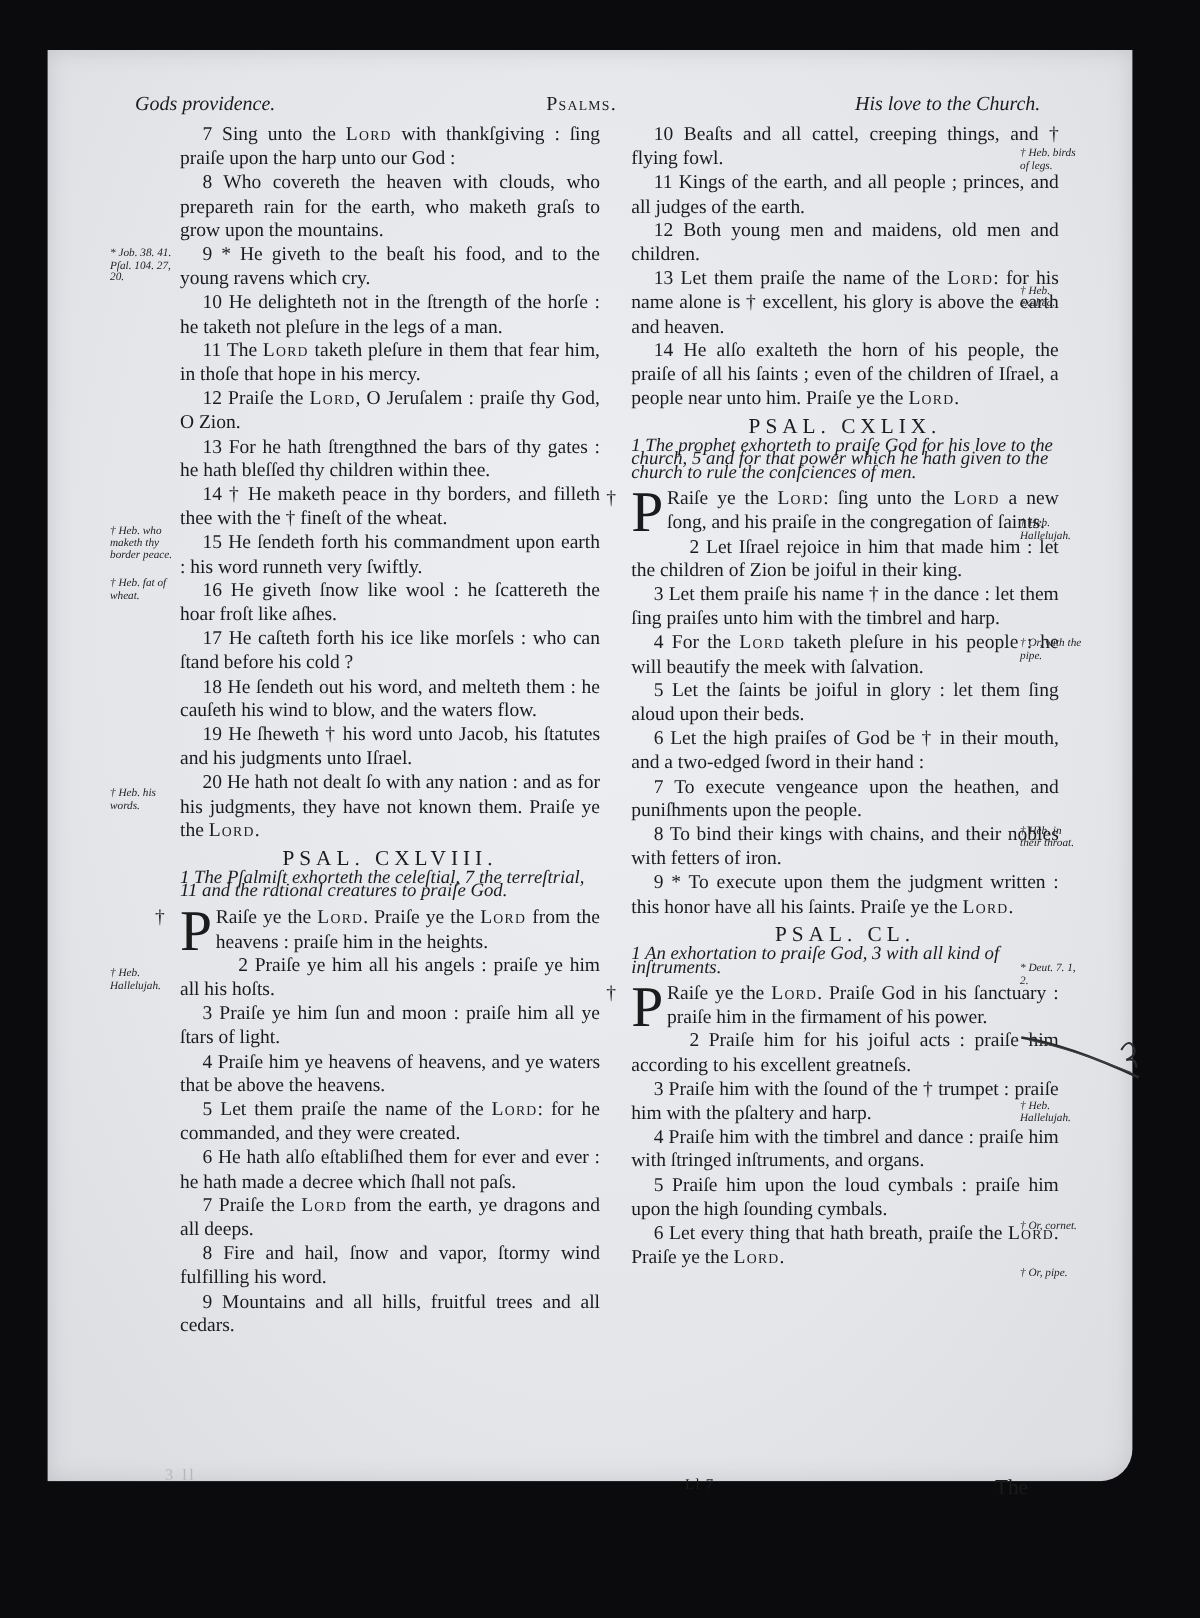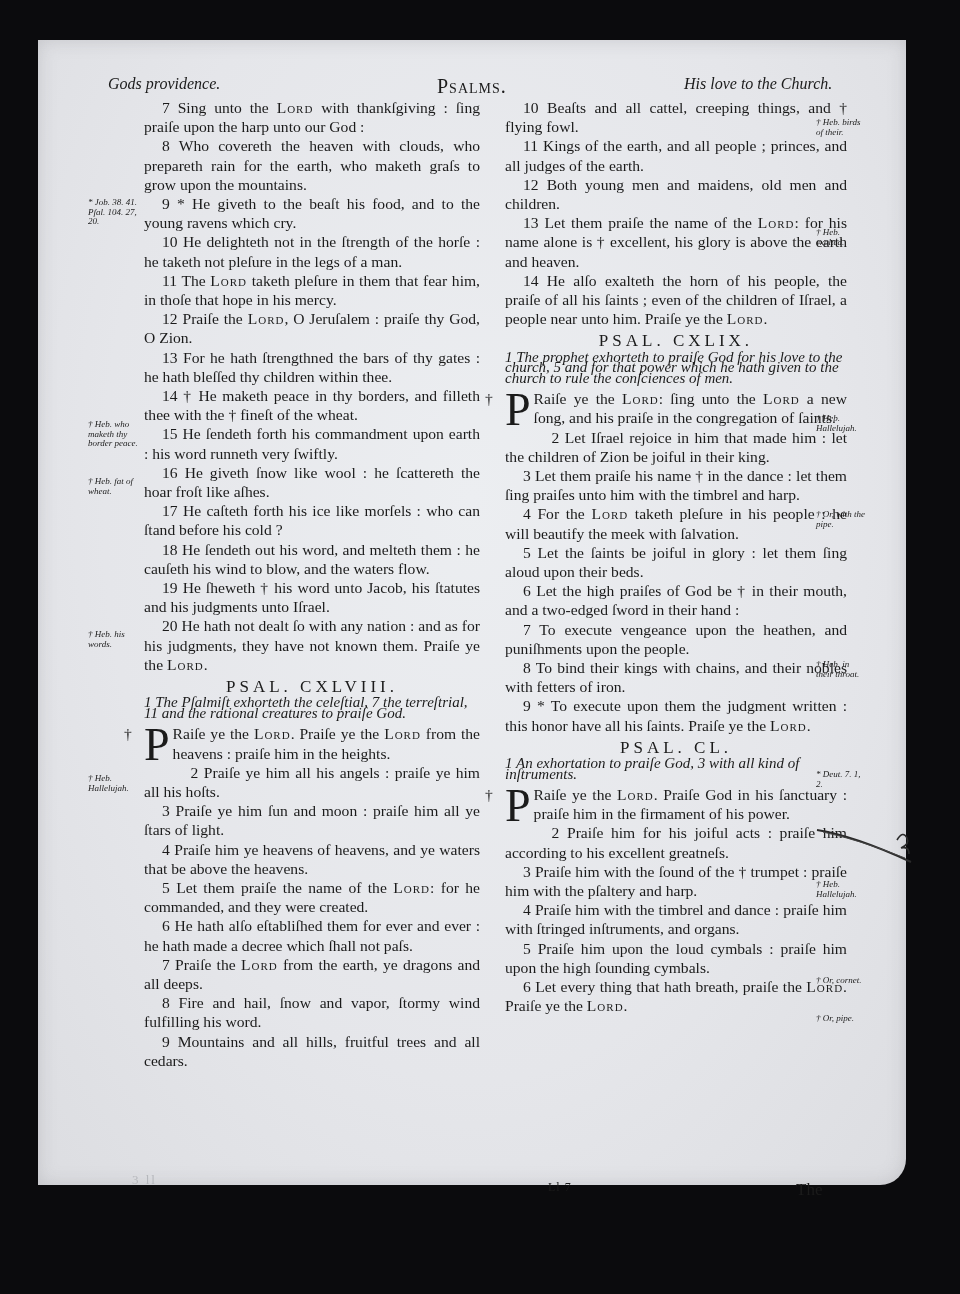--- a/index.html
+++ b/index.html
@@ -9,21 +9,21 @@
   }
   .page {
     position:absolute; left:38px; top:40px; width:868px; height:1145px;
     background:#e7e8ec;
     background-image: radial-gradient(ellipse at 50% 40%, #eceef1 0%, #e5e6ea 60%, #dcdde1 100%);
     border-bottom-right-radius:26px;
     box-shadow: inset 0 0 18px rgba(120,120,125,0.25);
   }
   .runhead { position:absolute; top:75px; left:0; width:960px; height:24px; font-size:16px; }
   .runhead .left { position:absolute; left:108px; font-style:italic; }
-  .runhead .center { position:absolute; left:437px; letter-spacing:1px; font-variant:small-caps; font-size:20px; }
+  .runhead .center { position:absolute; left:437px; letter-spacing:1px; font-variant:small-caps; font-size:16px; }
   .runhead .right { position:absolute; left:684px; font-style:italic; }
 
   .col { position:absolute; top:98px; font-size:15.6px; line-height:19.2px; text-align:justify; }
   .col.left { left:144px; width:336px; }
   .col.right { left:505px; width:342px; }
 
   .v { text-indent:18px; margin:0; }
   .sc { font-variant:small-caps; letter-spacing:1px; }
 
   .psal-title { text-align:center; letter-spacing:4px; font-size:17px; margin:3px 0 0 0; text-indent:0; }
@@ -115,25 +115,25 @@
   </p>
   <p class="v"><span>2</span> <span>Praiſe him for his joiful acts : praiſe him according to his excellent greatneſs.</span></p>
   <p class="v"><span>3</span> <span>Praiſe him with the ſound of the † trumpet : praiſe him with the pſaltery and harp.</span></p>
   <p class="v"><span>4</span> <span>Praiſe him with the timbrel and dance : praiſe him with ſtringed inſtruments, and organs.</span></p>
   <p class="v"><span>5</span> <span>Praiſe him upon the loud cymbals : praiſe him upon the high ſounding cymbals.</span></p>
   <p class="v"><span>6</span> <span>Let every thing that hath breath, praiſe the </span><span class="sc">Lord</span><span>. Praiſe ye the </span><span class="sc">Lord</span><span>.</span></p>
 </div>
 
 <div class="margin-note mn-left" style="top:198px">* Job. 38. 41. Pſal. 104. 27, 20.</div>
 <div class="margin-note mn-left" style="top:420px">† Heb. who maketh thy border peace.</div>
-<div class="margin-note mn-left" style="top:477px">† Heb. fat of wheat.</div>
+<div class="margin-note mn-left" style="top:462px">† Heb. fat of wheat.</div>
 <div class="margin-note mn-left" style="top:630px">† Heb. his words.</div>
 <div class="margin-note mn-left" style="top:774px">† Heb. Hallelujah.</div>
 
-<div class="margin-note mn-right" style="top:118px">† Heb. birds of their.</div>
+<div class="margin-note mn-right" style="top:118px">† Heb. birds of legs.</div>
 <div class="margin-note mn-right" style="top:228px">† Heb. exalted.</div>
 <div class="margin-note mn-right" style="top:414px">† Heb. Hallelujah.</div>
 <div class="margin-note mn-right" style="top:510px">† Or, with the pipe.</div>
 <div class="margin-note mn-right" style="top:660px">† Heb. in their throat.</div>
 <div class="margin-note mn-right" style="top:770px">* Deut. 7. 1, 2.</div>
 <div class="margin-note mn-right" style="top:880px">† Heb. Hallelujah.</div>
 <div class="margin-note mn-right" style="top:976px">† Or, cornet.</div>
 <div class="margin-note mn-right" style="top:1014px">† Or, pipe.</div>
 
 <svg class="pencil" viewBox="0 0 110 50">

